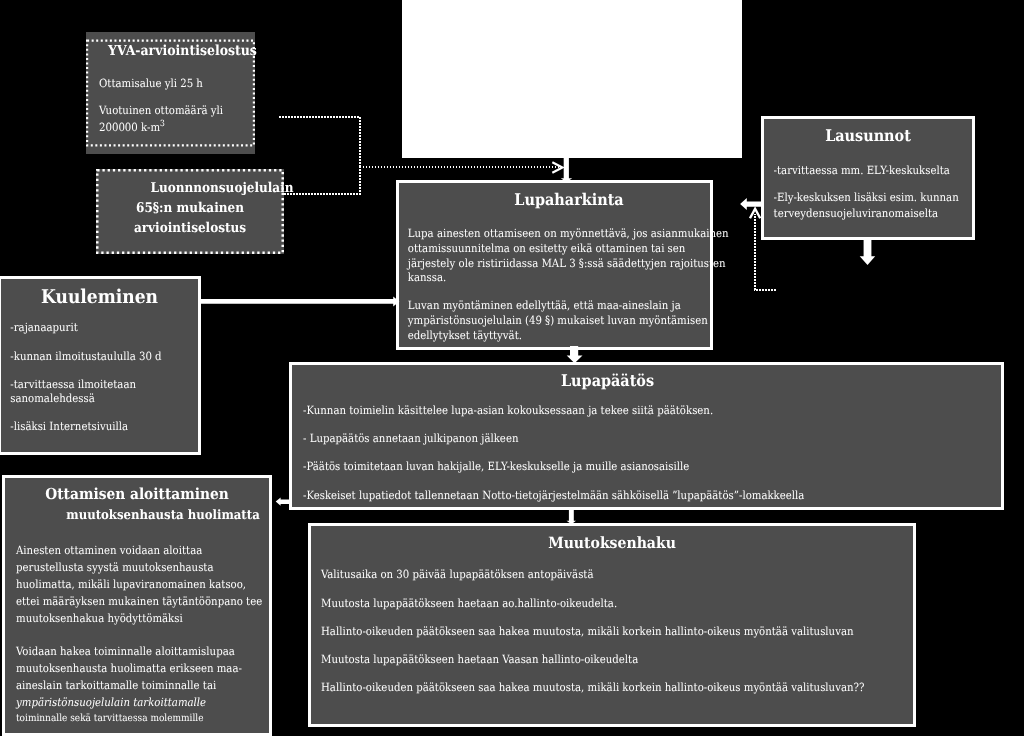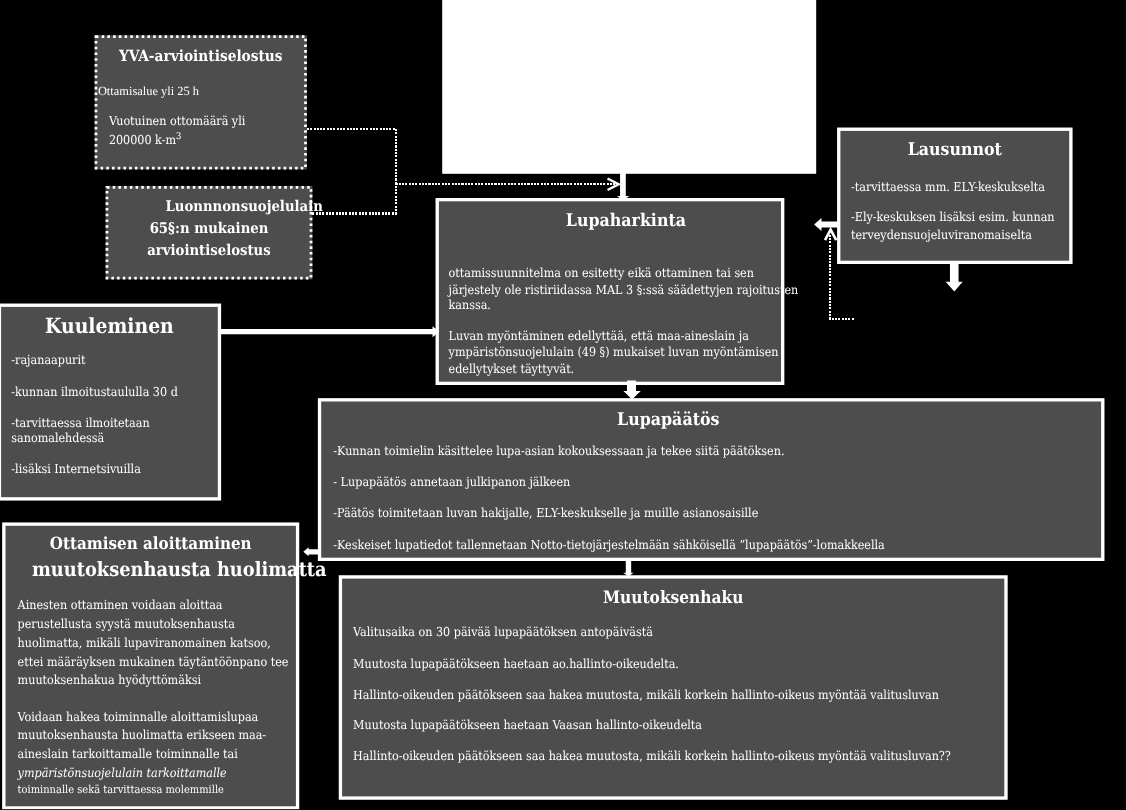--- a/index.html
+++ b/index.html
@@ -15,41 +15,42 @@
   .ln{font-weight:normal;white-space:nowrap;}
   svg.ov{position:absolute;left:0;top:0;width:1024px;height:736px;pointer-events:none;overflow:visible;}
 </style>
 </head>
 <body>
 
 <div id="page">
 
   <div class="box white" style="left:402px;top:-12px;width:340px;height:170px;"></div>
 
-  <div class="box dotted" style="left:86px;top:32px;width:193px;height:122px;">
+  <div class="box dotted" style="left:86px;top:32px;width:169px;height:122px;">
     <svg class="dotborder" viewBox="0 0 193 122">
         <rect x="1.25" y="1.25" width="190.5" height="119.5" fill="none" stroke="#ffffff" stroke-width="2.5" stroke-dasharray="2.3 2.9"></rect>
       </svg>
     <div class="ttl" style="position:absolute;top:11.27px;font-size:13.9px;left:0px;width:193px;text-align:center;">YVA-arviointiselostus</div>
-    <div class="ln" style="position:absolute;top:45.49px;font-size:11.3px;left:3px;font-family:Liberation Serif, serif;">Ottamisalue yli 25 h</div>
+    <div class="ln" style="position:absolute;top:45.49px;font-size:11.3px;left:13.00px;">Ottamisalue yli 25 h</div>
     <div class="ln" style="position:absolute;top:72.09px;font-size:11.3px;left:13.00px;">Vuotuinen ottomäärä yli</div>
     <div class="ln" style="position:absolute;left:13px;top:86.79px;font-size:11.3px;"><span>200000 k-m</span><sup style="font-size:8.5px;top:-0.5em;">3</sup></div>
   </div>
 
   <div class="box dotted" style="left:96px;top:169px;width:188px;height:85px;">
     <svg class="dotborder" viewBox="0 0 188 85">
         <rect x="1.25" y="1.25" width="185.5" height="82.5" fill="none" stroke="#ffffff" stroke-width="2.5" stroke-dasharray="2.3 2.9"></rect>
       </svg>
     <div class="ttl" style="position:absolute;top:10.94px;font-size:13.4px;left:0px;width:188px;text-align:center;margin-left:32px;">Luonnnonsuojelulain</div>
     <div class="ttl" style="position:absolute;top:30.94px;font-size:13.4px;left:0px;width:188px;text-align:center;">65§:n mukainen</div>
     <div class="ttl" style="position:absolute;top:51.44px;font-size:13.4px;left:0px;width:188px;text-align:center;">arviointiselostus</div>
   </div>
 
   <div class="box solid" style="left:396px;top:180px;width:317px;height:170px;">
     <div class="ttl" style="position:absolute;top:7.32px;font-size:16px;left:0px;width:340px;text-align:center;">Lupaharkinta</div>
+    <div class="ln" style="position:absolute;top:43.99px;font-size:11.3px;left:8.80px;">Lupa ainesten ottamiseen on myönnettävä, jos asianmukainen</div>
     <div class="ln" style="position:absolute;top:58.89px;font-size:11.3px;left:8.80px;">ottamissuunnitelma on esitetty eikä ottaminen tai sen</div>
     <div class="ln" style="position:absolute;top:73.69px;font-size:11.3px;left:8.80px;">järjestely ole ristiriidassa MAL 3 §:ssä säädettyjen rajoitusten</div>
     <div class="ln" style="position:absolute;top:88.49px;font-size:11.3px;left:8.80px;">kanssa.</div>
     <div class="ln" style="position:absolute;top:116.09px;font-size:11.3px;left:8.80px;">Luvan myöntäminen edellyttää, että maa-aineslain  ja</div>
     <div class="ln" style="position:absolute;top:130.89px;font-size:11.3px;left:8.80px;">ympäristönsuojelulain (49 §) mukaiset luvan myöntämisen</div>
     <div class="ln" style="position:absolute;top:145.69px;font-size:11.3px;left:8.80px;">edellytykset täyttyvät.</div>
   </div>
 
   <div class="box solid" style="left:761px;top:116px;width:214px;height:124px;">
     <div class="ttl" style="position:absolute;top:6.82px;font-size:16px;left:0px;width:208px;text-align:center;">Lausunnot</div>
@@ -63,21 +64,21 @@
     <div class="ttl" style="position:absolute;top:6.61px;font-size:19px;left:0px;width:197px;text-align:center;">Kuuleminen</div>
     <div class="ln" style="position:absolute;top:41.99px;font-size:11.3px;left:9.30px;">-rajanaapurit</div>
     <div class="ln" style="position:absolute;top:70.69px;font-size:11.3px;left:9.30px;">-kunnan ilmoitustaululla 30 d</div>
     <div class="ln" style="position:absolute;top:98.99px;font-size:11.3px;left:9.30px;">-tarvittaessa ilmoitetaan</div>
     <div class="ln" style="position:absolute;top:113.29px;font-size:11.3px;left:9.30px;">sanomalehdessä</div>
     <div class="ln" style="position:absolute;top:140.99px;font-size:11.3px;left:9.30px;">-lisäksi Internetsivuilla</div>
   </div>
 
   <div class="box solid" style="left:2px;top:475px;width:270px;height:261px;">
     <div class="ttl" style="position:absolute;top:6.87px;font-size:15.3px;left:0px;width:264px;text-align:center;">Ottamisen aloittaminen</div>
-    <div class="ttl" style="position:absolute;top:29.69px;font-size:18px;left:0px;width:316px;text-align:center;">muutoksenhausta huolimatta</div>
+    <div class="ttl" style="position:absolute;top:29.69px;font-size:13px;left:0px;width:316px;text-align:center;">muutoksenhausta huolimatta</div>
     <div class="ln" style="position:absolute;top:65.99px;font-size:11.3px;left:11.00px;">Ainesten ottaminen voidaan aloittaa</div>
     <div class="ln" style="position:absolute;top:82.99px;font-size:11.3px;left:11.00px;">perustellusta syystä muutoksenhausta</div>
     <div class="ln" style="position:absolute;top:99.99px;font-size:11.3px;left:11.00px;">huolimatta, mikäli lupaviranomainen katsoo,</div>
     <div class="ln" style="position:absolute;top:116.99px;font-size:11.3px;left:11.00px;">ettei määräyksen mukainen täytäntöönpano tee</div>
     <div class="ln" style="position:absolute;top:133.99px;font-size:11.3px;left:11.00px;">muutoksenhakua hyödyttömäksi</div>
     <div class="ln" style="position:absolute;top:166.99px;font-size:11.3px;left:11.00px;">Voidaan hakea toiminnalle aloittamislupaa</div>
     <div class="ln" style="position:absolute;top:183.99px;font-size:11.3px;left:11.00px;">muutoksenhausta huolimatta erikseen maa-</div>
     <div class="ln" style="position:absolute;top:200.99px;font-size:11.3px;left:11.00px;">aineslain tarkoittamalle toiminnalle tai</div>
     <div class="ln" style="position:absolute;top:217.99px;font-size:11.3px;left:11.00px;font-style:italic;">ympäristönsuojelulain tarkoittamalle</div>
     <div class="ln" style="position:absolute;top:234.99px;font-size:10px;left:11.00px;">toiminnalle sekä tarvittaessa molemmille</div>

